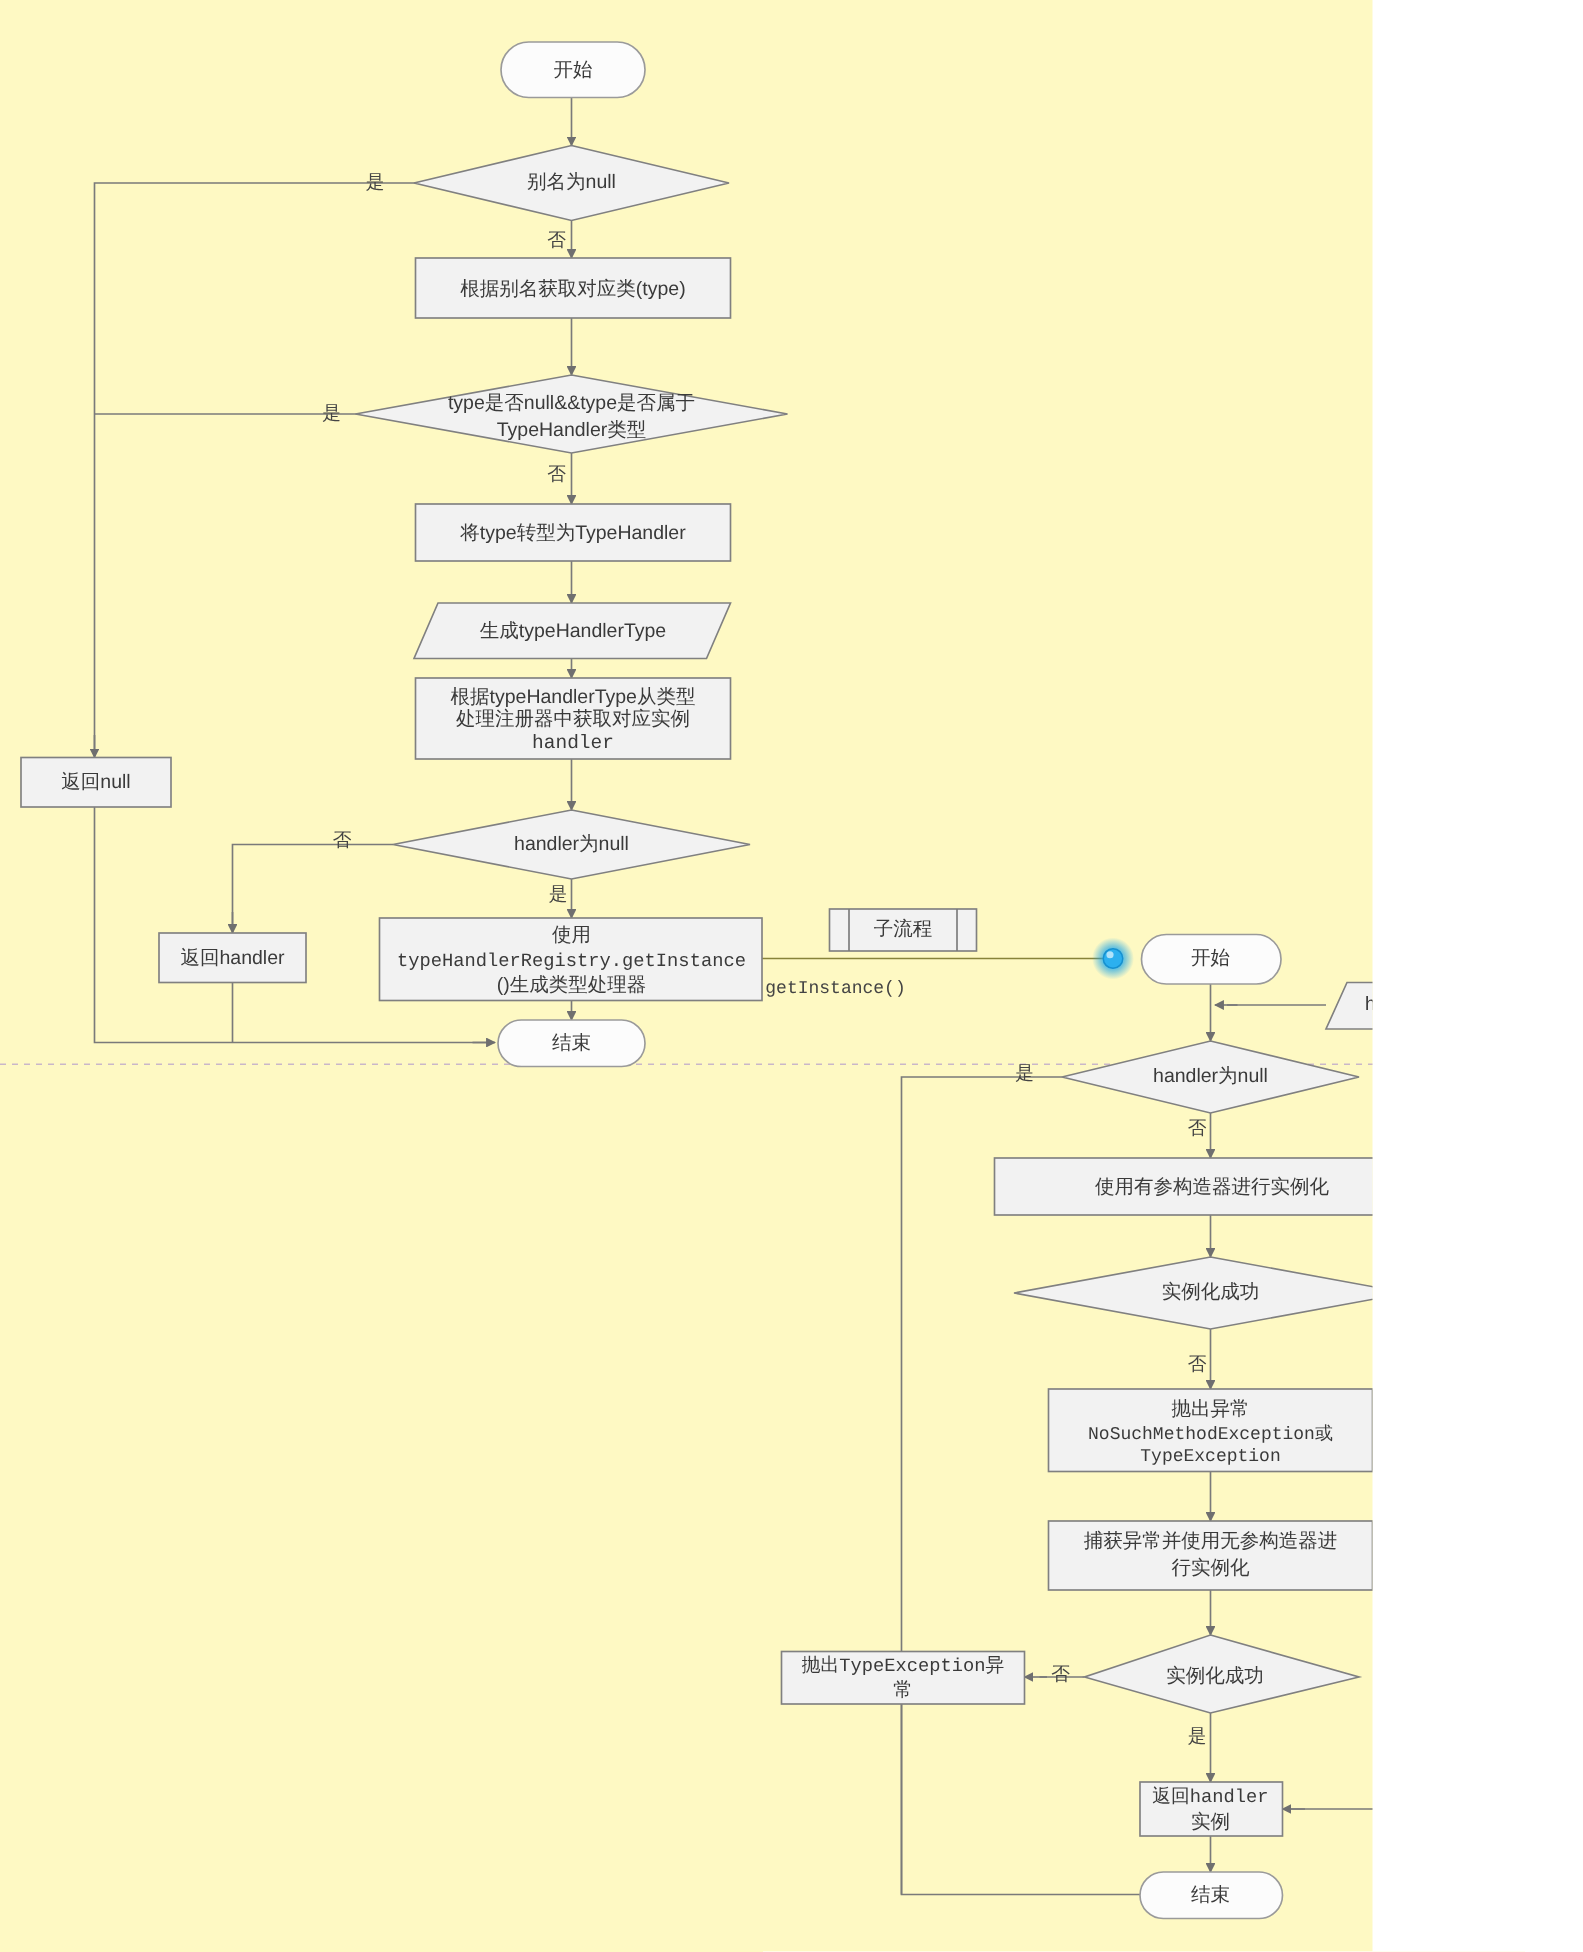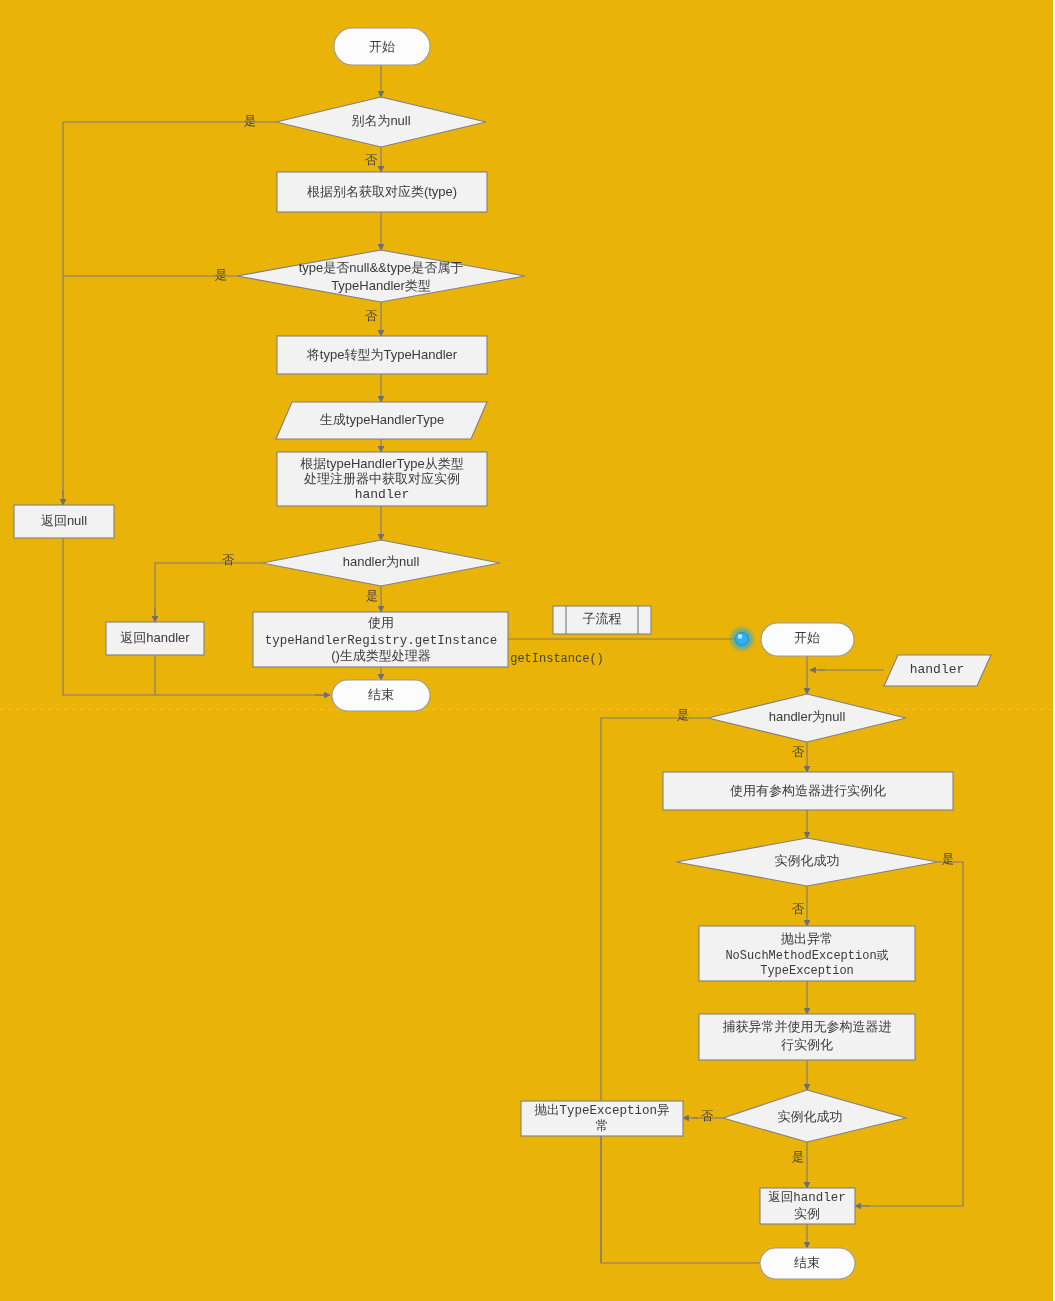--- a/index.html
+++ b/index.html
@@ -5,24 +5,24 @@
   html, body {
     margin: 0;
     padding: 0;
     background: #ffffff;
   }
   body {
     font-family: "Liberation Sans", "DejaVu Sans", sans-serif;
   }
   #canvas-wrap {
     position: relative;
-    width: 1053px;
+    width: 915px;
     height: 1301px;
     overflow: hidden;
-    background: #eab308;
+    background: #fef9c3;
   }
   svg#flow {
     display: block;
     width: 1055px;
     height: 1301px;
   }
   .node-shape {
     fill: #f2f2f2;
     stroke: #808080;
     stroke-width: 1.1;

